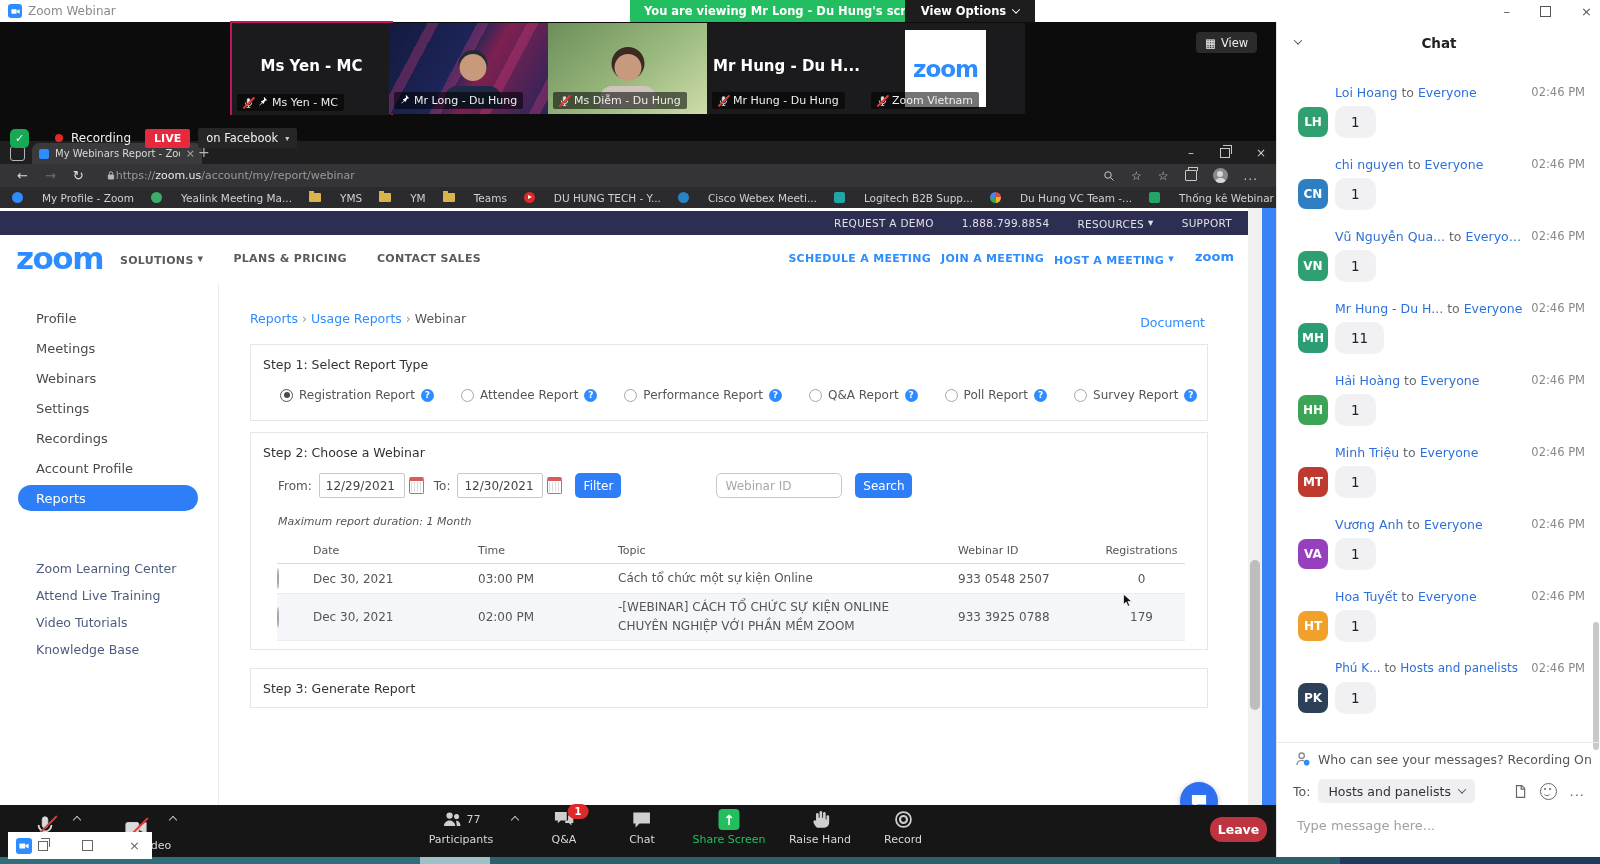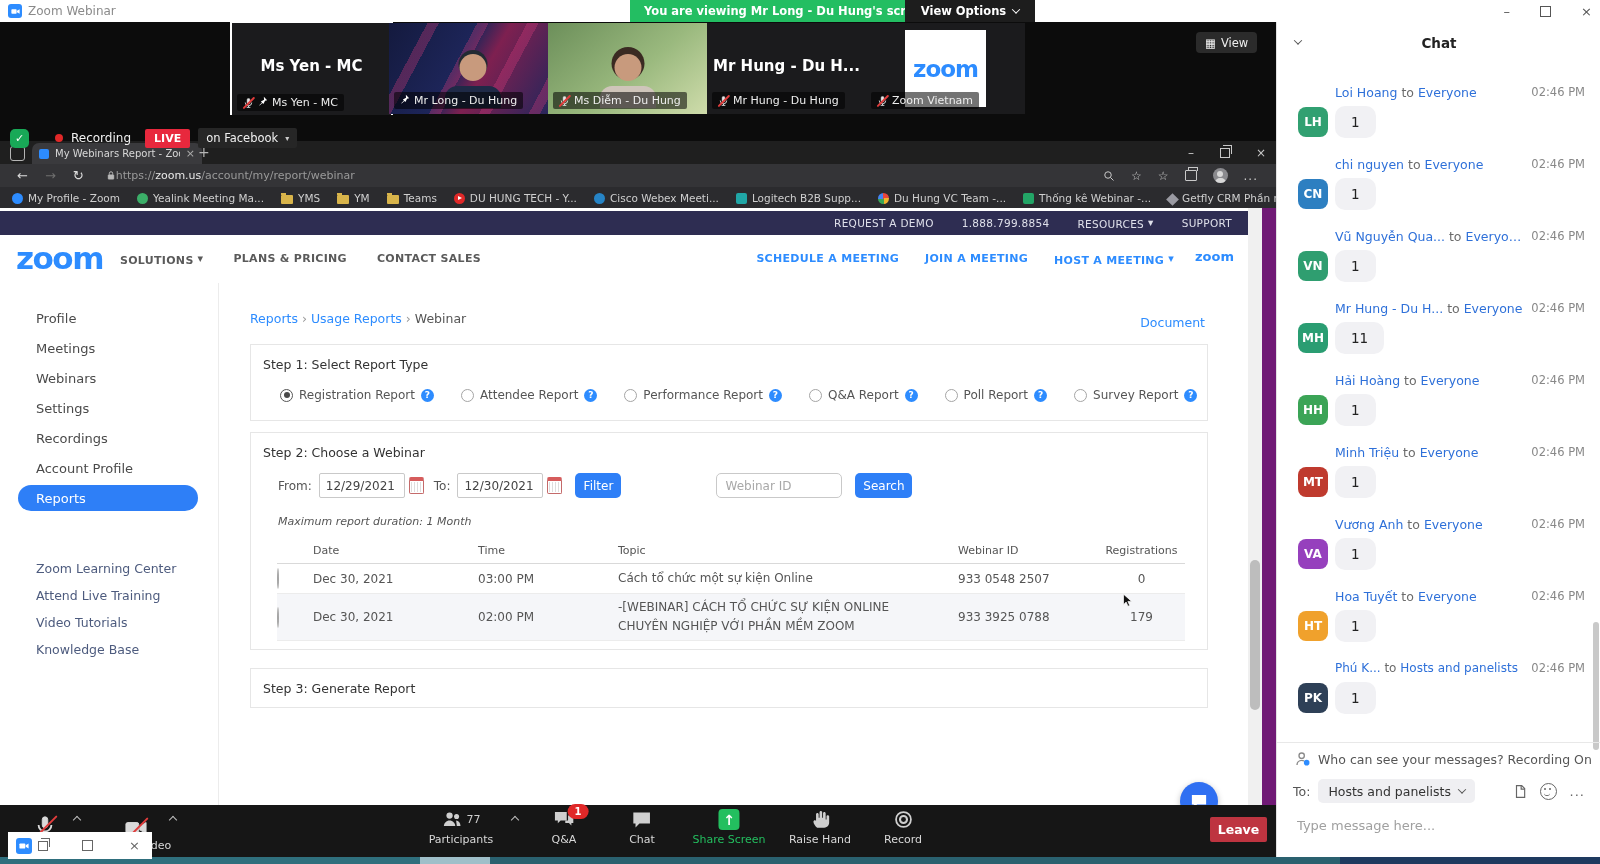--- a/index.html
+++ b/index.html
@@ -1,37 +1,37 @@
 <!DOCTYPE html>
 <html><head>
 <meta charset="utf-8">
 <style>
   html,body{margin:0;padding:0;background:#000;}
   body{font-family:"DejaVu Sans","Liberation Sans",sans-serif;}
-  .app{position:relative;width:1600px;height:864px;background:#701a75;overflow:hidden;}
+  .app{position:relative;width:1600px;height:864px;background:#3b82f6;overflow:hidden;}
 
   
   .titlebar{position:absolute;left:0;top:0;width:1600px;height:22px;background:#fff;display:flex;align-items:center;}
   .app-ico{position:absolute;left:8px;top:4px;width:14px;height:14px;border-radius:3px;background:#2D8CFF;display:flex;align-items:center;justify-content:center;}
   .app-ico svg{width:9px;height:9px;fill:#fff;}
   .app-title{position:absolute;left:28px;top:4px;font-size:12px;color:#8a8a8a;}
   .share-banner{position:absolute;left:630px;top:0;height:22px;padding:0 14px;background:#23BE62;color:#fff;font-size:11.5px;font-weight:bold;display:flex;align-items:center;}
   .view-options{position:absolute;left:905px;top:0;height:22px;width:130px;background:#1d1d1d;color:#fff;font-size:11.5px;font-weight:bold;display:flex;align-items:center;justify-content:center;gap:7px;cursor:pointer;}
   .win-controls{position:absolute;right:8px;top:0;height:22px;display:flex;align-items:center;gap:30px;color:#555;font-size:13px;}
   .box-glyph{display:inline-block;width:9px;height:9px;border:1px solid #555;}
   .chev{display:inline-block;width:5px;height:5px;border-right:1.5px solid currentColor;border-bottom:1.5px solid currentColor;}
   .chev.down{transform:rotate(45deg) translate(-1px,-1px);}
   .chev.up{transform:rotate(-135deg);}
 
   
   .video-strip{position:absolute;left:0;top:22px;width:1278px;height:93px;background:#0c0c0c;}
   .tile{position:absolute;top:1px;height:91px;width:159px;background:#1b1b1d;overflow:hidden;}
   .tile .tile-name{position:absolute;left:0;right:0;top:34px;text-align:center;color:#fff;font-size:15px;font-weight:bold;}
   .tile-label{position:absolute;left:5px;bottom:5px;background:rgba(0,0,0,.55);border-radius:2px;padding:2px 6px;color:#eee;font-size:11px;display:flex;align-items:center;gap:4px;max-width:145px;white-space:nowrap;}
-  .t1{left:230px;border:2px solid #ffffff;top:-1px;height:93px;}
+  .t1{left:230px;border:2px solid #be185d;top:-1px;height:93px;}
   .t2{left:389px;background:linear-gradient(120deg,#141a3e 0%,#1d2559 42%,#7e2050 56%,#20265c 100%);padding-left:8px;}
   .t2::before{content:"";position:absolute;inset:0;background:repeating-linear-gradient(118deg,transparent 0 34px,rgba(225,60,125,.30) 34px 44px);}
   .t3{left:548px;background:linear-gradient(140deg,#6c8f5a,#9ab97e 55%,#cfdcab);}
   .t4{left:707px;}
   .t5{left:866px;}
   .t5 .logo-box{position:absolute;left:39px;top:7px;width:81px;height:77px;background:#fff;display:flex;align-items:center;justify-content:center;}
   .t5 .logo-box span{color:#2D8CFF;font-size:23px;font-weight:bold;letter-spacing:-1px;}
   .sil{position:absolute;left:50%;bottom:12px;transform:translateX(-50%);width:58px;height:48px;}
   .sil::before{content:"";position:absolute;left:50%;top:0;transform:translateX(-50%);width:27px;height:27px;border-radius:50%;background:#c89a7d;box-shadow:0 -3px 0 1px #222a33;}
   .sil::after{content:"";position:absolute;left:50%;bottom:-6px;transform:translateX(-50%);width:56px;height:22px;border-radius:12px 12px 0 0;background:#1f2a47;}
@@ -74,21 +74,21 @@
   .url-icons{position:absolute;right:0;top:0;height:23px;display:flex;align-items:center;gap:16px;padding-right:20px;color:#c9c9c9;}
   .url-icons svg{width:12px;height:12px;fill:none;stroke:#c9c9c9;stroke-width:2;}
   .star-g{font-size:12px;color:#c9c9c9;}
   .collections-g{position:relative;width:10px;height:9px;border:1px solid #c9c9c9;border-radius:1px;}
   .collections-g::before{content:"";position:absolute;left:2px;top:-4px;width:8px;height:3px;border:1px solid #c9c9c9;border-bottom:none;}
   .avatar-g{width:15px;height:15px;border-radius:50%;background:#8a8a8e;position:relative;overflow:hidden;}
   .avatar-g::before{content:"";position:absolute;left:4.5px;top:3px;width:6px;height:6px;border-radius:50%;background:#d8d8d8;}
   .avatar-g::after{content:"";position:absolute;left:2px;top:10px;width:11px;height:7px;border-radius:5px 5px 0 0;background:#d8d8d8;}
   .dots-g{font-size:12px;letter-spacing:1px;color:#c9c9c9;}
   .bookmarks{position:absolute;left:0;top:187px;width:1278px;height:21px;background:#2b2b2e;display:flex;align-items:center;gap:17px;padding-left:12px;box-sizing:border-box;}
-  .bm{display:flex;align-items:flex-end;gap:5px;color:#cfcfcf;font-size:10.5px;white-space:nowrap;}
+  .bm{display:flex;align-items:center;gap:19px;color:#cfcfcf;font-size:10.5px;white-space:nowrap;}
   .bm-ic{width:11px;height:11px;border-radius:2px;flex:none;}
   .bm-zoom{background:#2D8CFF;border-radius:50%;}
   .bm-green{background:#3BAE68;border-radius:50%;}
   .bm-folder{width:12px;height:9px;background:#d8b44a;border-radius:1px;position:relative;}
   .bm-folder::before{content:"";position:absolute;top:-2px;left:0;width:5px;height:2px;background:#d8b44a;}
   .bm-yt{background:#e02828;border-radius:50%;position:relative;}
   .bm-yt::before{content:"";position:absolute;left:4px;top:3px;border-left:4px solid #fff;border-top:2.5px solid transparent;border-bottom:2.5px solid transparent;}
   .bm-blue{background:#2684c6;border-radius:50%;}
   .bm-teal{background:#20a6a6;}
   .bm-multi{background:conic-gradient(#e8453c 0 25%,#f2b32c 0 50%,#3aa757 0 75%,#4285f4 0);border-radius:50%;}
@@ -98,21 +98,21 @@
   .bm-ip{background:#f0a12c;display:flex;align-items:center;justify-content:center;color:#fff;font-size:7px;font-weight:bold;}
 
   
   .page{position:absolute;left:0;top:208px;width:1262px;height:597px;background:#fff;overflow:hidden;}
   .topstrip{position:absolute;left:0;top:3px;width:100%;height:24px;background:#2E2D52;display:flex;align-items:center;justify-content:flex-end;gap:28px;padding-right:30px;box-sizing:border-box;}
   .topstrip span{color:#dfe0ea;font-size:10.5px;letter-spacing:.3px;}
   .sitenav{position:absolute;left:0;top:27px;width:100%;height:48px;background:#fff;border-bottom:1px solid #ececec;}
   .logo{position:absolute;left:16px;top:6px;font-size:31px;font-weight:bold;color:#2D8CFF;letter-spacing:-1.5px;line-height:34px;}
   .navl{position:absolute;left:120px;top:17px;display:flex;gap:30px;}
   .navl span{font-size:11px;font-weight:bold;color:#5a5a5a;letter-spacing:.3px;}
-  .navr{position:absolute;right:88px;top:17px;display:flex;gap:26px;}
+  .navr{position:absolute;right:88px;top:17px;display:flex;gap:10px;}
   .navr span{font-size:11px;font-weight:bold;color:#2D8CFF;letter-spacing:.3px;}
   .minilogo{position:absolute;right:28px;top:14px;font-size:13px;font-weight:bold;color:#2D8CFF;}
   .tri-sm{font-size:7px;vertical-align:2px;margin-left:4px;}
 
   .main{position:absolute;left:0;top:75px;width:100%;height:522px;background:#fff;}
   .side{position:absolute;left:0;top:0;width:218px;height:100%;border-right:1px solid #ececec;}
   .side-item{height:30px;display:flex;align-items:center;padding-left:36px;font-size:13px;color:#4a4a4a;cursor:pointer;}
   .side-list{padding-top:20px;}
   .side-item.active{background:#2E7FF7;color:#fff;border-radius:14px;margin:2px 20px 2px 18px;padding-left:18px;height:26px;}
   .side-links{margin-top:44px;}
@@ -179,21 +179,21 @@
   .mic-ctl svg,.cam-ctl svg{width:22px;height:22px;fill:#dadada;stroke:#dadada;}
   .cam-ctl{position:absolute;left:125px;top:12px;}
   .vid-label{position:absolute;left:110px;top:34px;font-size:11px;color:#d8d8d8;}
   .white-strip{position:absolute;left:8px;top:27px;width:144px;height:27px;background:#fff;display:flex;align-items:center;gap:0;z-index:9;}
   .ws-cam{width:16px;height:16px;border-radius:3px;background:#2D8CFF;display:flex;align-items:center;justify-content:center;margin-left:8px;}
   .ws-cam svg{width:10px;height:10px;fill:#fff;}
   .ws-copy{position:relative;width:8px;height:8px;border:1px solid #666;margin-left:6px;}
   .ws-copy::before{content:"";position:absolute;left:2px;top:-4px;width:8px;height:8px;border:1px solid #666;border-bottom:none;border-left:none;}
   .ws-box{width:9px;height:9px;border:1px solid #666;margin-left:34px;}
   .ws-x{color:#666;font-size:13px;margin-left:36px;}
-  .leave-btn{position:absolute;left:1210px;top:12px;width:57px;height:25px;background:#BE3440;border-radius:2px;color:#fff;font-size:12.5px;font-weight:bold;display:flex;align-items:center;justify-content:center;cursor:pointer;}
+  .leave-btn{position:absolute;left:1210px;top:12px;width:57px;height:25px;background:#BE3440;border-radius:12px;color:#fff;font-size:12.5px;font-weight:bold;display:flex;align-items:center;justify-content:center;cursor:pointer;}
 
   .bottom-strip{position:absolute;left:0;top:857px;width:1600px;height:7px;background:linear-gradient(90deg,#2F6F7D 0 420px,#9FBFC9 420px 490px,#2A616F 490px 1340px,#1E3A5F 1340px 100%);}
 
   
   .chat-panel{position:absolute;left:1276px;top:22px;width:324px;height:835px;background:#fff;border-left:1px solid #e2e2e2;}
   .chat-head{position:absolute;left:0;top:0;width:100%;height:40px;}
   .chat-head .chev{position:absolute;left:18px;top:17px;color:#555;}
   .chat-title{position:absolute;left:0;top:13px;width:100%;text-align:center;font-size:13.5px;font-weight:bold;color:#222;}
   .msgs{position:absolute;left:0;top:41px;width:100%;height:700px;}
   .msg{position:absolute;left:0;width:100%;height:68px;}

